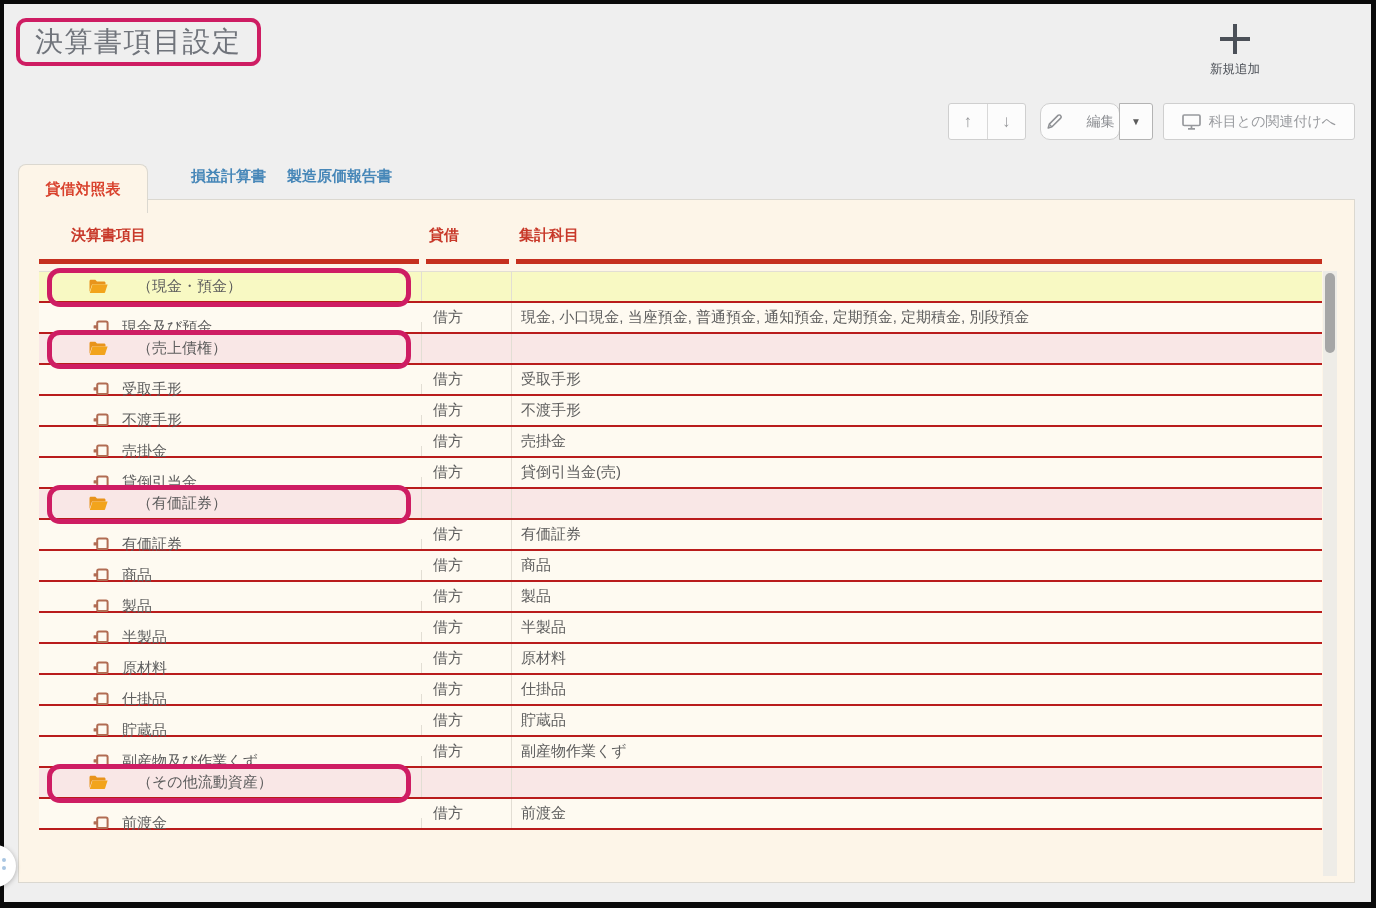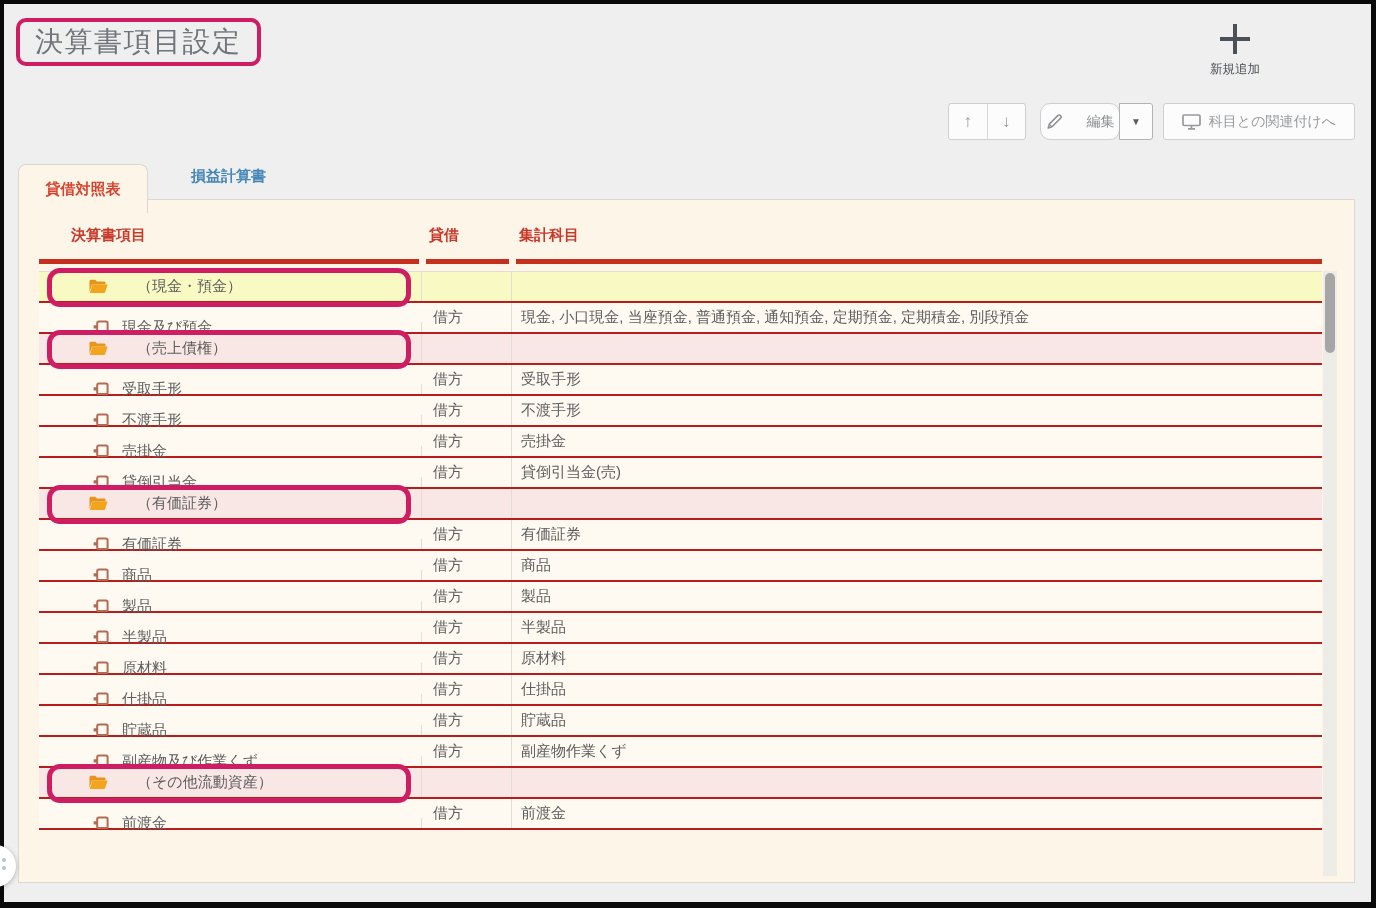--- a/index.html
+++ b/index.html
@@ -143,20 +143,23 @@
     </span>
     <span>科目との関連付けへ</span>
   </div>
 
   <div class="tab-active">
     <span>貸借対照表</span>
   </div>
   <div class="tab" id="tab-pl">
     <span>損益計算書</span>
   </div>
+  <div class="tab" id="tab-cr">
+    <span>製造原価報告書</span>
+  </div>
 
   <div class="panel">
     <span class="th" id="th1">決算書項目</span>
     <span class="th" id="th2">貸借</span>
     <span class="th" id="th3">集計科目</span>
     <div class="hbar" id="hb1"></div>
     <div class="hbar" id="hb2"></div>
     <div class="hbar" id="hb3"></div>
 
     <div class="tbody">

